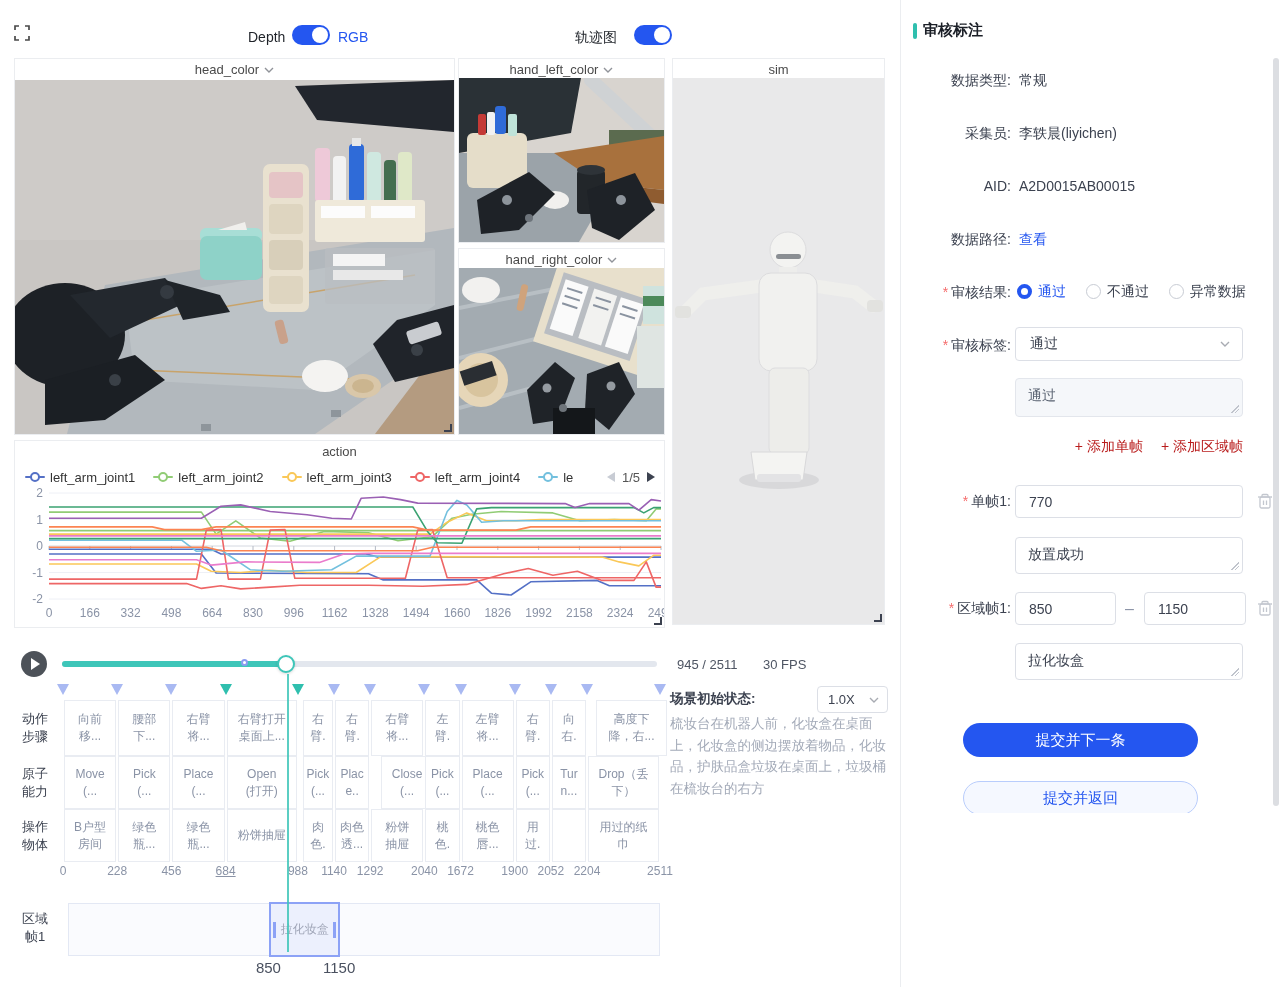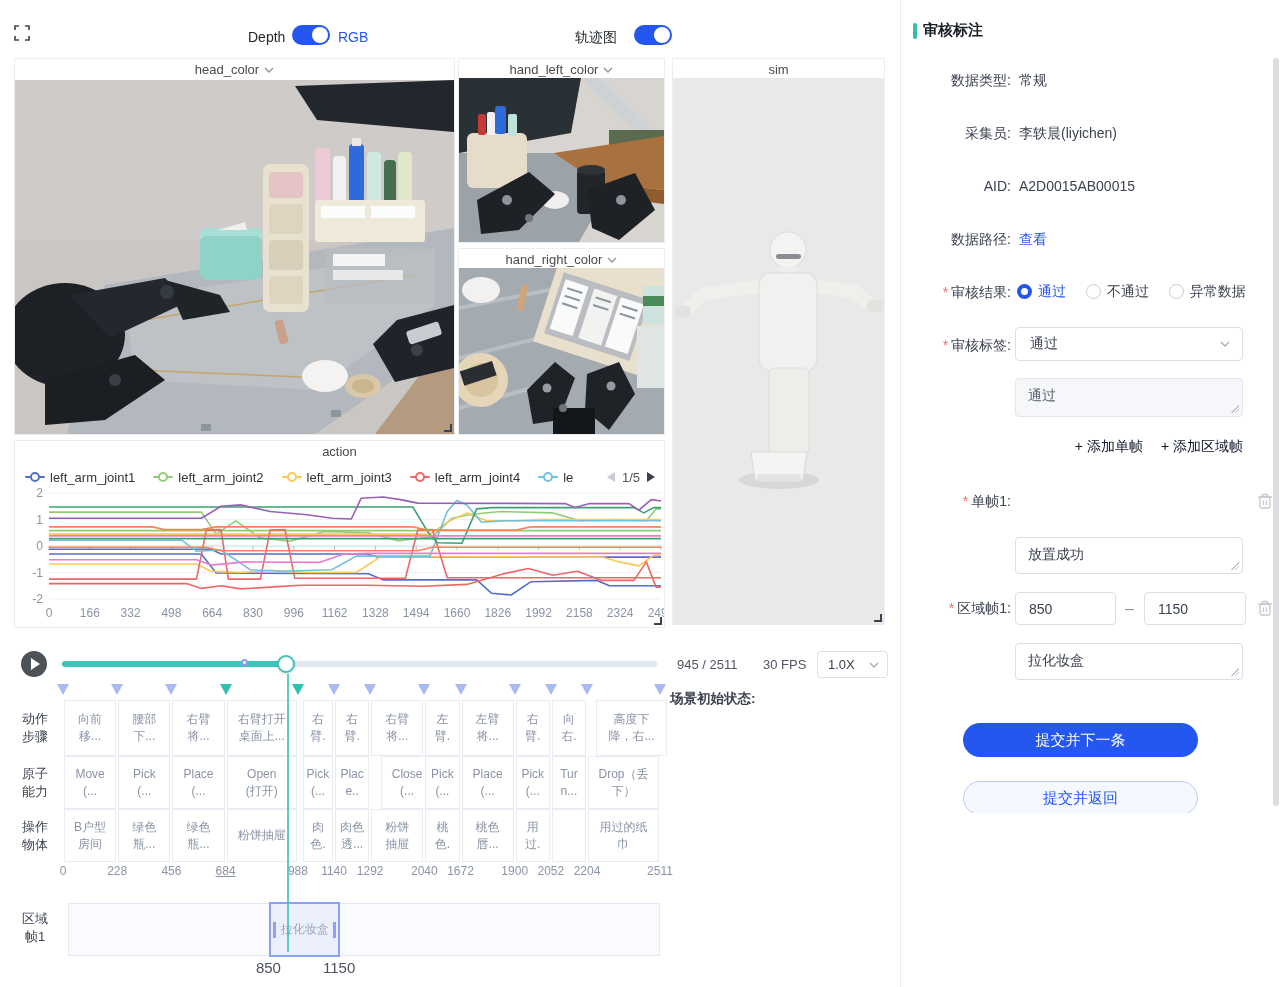--- a/index.html
+++ b/index.html
@@ -42,21 +42,21 @@
                      border-left:9px solid #fff; border-top:6px solid transparent; border-bottom:6px solid transparent; }
   .slider-track { position:absolute; height:6px; border-radius:3px; background:#e3e7ee; cursor:pointer; }
   .slider-fill { position:absolute; left:0; top:0; height:6px; border-radius:3px; background:#3ec6b9; }
   .slider-handle { position:absolute; width:18px; height:18px; border-radius:50%; background:#fff;
                    border:2.5px solid #3ec6b9; top:-6px; box-shadow:0 1px 3px rgba(0,0,0,.15); cursor:grab; }
   .slider-dot { position:absolute; width:7px; height:7px; border-radius:50%; background:#fff;
                 border:2px solid #8b9cf0; top:-2.5px; }
   .pb-text { position:absolute; font-size:13px; color:#4e5563; }
   .speed-select { position:absolute; width:71px; height:27px; border:1px solid #dcdfe6; border-radius:4px;
                   display:flex; align-items:center; justify-content:space-between; padding:0 8px 0 10px;
-                  font-size:13px; color:#3c4250; cursor:pointer; background:#fff; }
+                  font-size:13px; color:#3c4250; cursor:pointer; background:#fff;margin-top:35px; }
 
   
   .tri { position:absolute; width:0; height:0; border-left:6px solid transparent; border-right:6px solid transparent;
          border-top:11px solid #a9b9f2; cursor:pointer; }
   .tri.teal { border-top-color:#2fbfae; }
   .row-label { position:absolute; width:38px; text-align:center; font-size:13px; color:#3c4250; font-weight:500;
                line-height:18px; white-space:pre-line; }
   .cell { position:absolute; border:1px solid #e9ecf2; background:#fff; display:flex; align-items:center;
           justify-content:center; text-align:center; font-size:12px; color:#8a93a6; line-height:17px;
           white-space:pre-line; overflow:hidden; padding:2px 1px; }
@@ -93,21 +93,21 @@
                background:#fff; display:flex; align-items:center; justify-content:space-between;
                padding:0 12px 0 14px; font-size:14px; color:#3c4250; cursor:pointer; }
   .rv-textarea { position:absolute; left:114px; width:228px; border:1px solid #dcdfe6; border-radius:4px;
                  background:#fff; font-size:14px; color:#3c4250; padding:7px 12px; line-height:1.4; }
   .rv-textarea.gray { background:#f5f7fa; border-color:#e3e6ec; color:#5a6372; }
   .ta-grip { position:absolute; right:3px; bottom:3px; width:8px; height:8px;
              background:linear-gradient(135deg,transparent 50%,#c0c4cc 50%,#c0c4cc 58%,transparent 58%,transparent 70%,#c0c4cc 70%,#c0c4cc 78%,transparent 78%); }
   .rv-input { position:absolute; height:33px; border:1px solid #dcdfe6; border-radius:4px; background:#fff;
               font-size:14px; color:#3c4250; display:flex; align-items:center; padding-left:13px; }
   .trash { position:absolute; width:16px; height:17px; cursor:pointer; }
-  .add-link { font-size:14px; color:#0f172a; cursor:pointer; }
+  .add-link { font-size:14px; color:#b91c1c; cursor:pointer; }
   .btn { position:absolute; left:62px; width:235px; height:34px; border-radius:17px; display:flex;
          align-items:center; justify-content:center; font-size:15px; cursor:pointer; }
   .btn.primary { background:#2456f0; color:#fff; }
   .btn.secondary { background:#f5f8ff; color:#2456f0; border:1px solid #b9cdfc; }
   .scrollbar-thumb { position:absolute; left:1273px; top:58px; width:6px; height:748px; border-radius:3px; background:#dcdee2; }
 </style>
 </head>
 <body>
 
 <div id="app">
@@ -503,20 +503,21 @@
       <div class="cell" style="left: 588.01px; width: 70.9904px; top: 756px; height: 53px;">Drop（丢
 下）</div>
       <div class="cell" style="left: 588.01px; width: 70.9904px; top: 809px; height: 53px;">用过的纸
 巾</div>
     </div>
 
   <div class="playhead" style="left:287px;top:674px;height:278px"></div>
 
   <div class="abs" style="left:670px;top:690px;width:224px">
     <div class="scene-title">场景初始状态:</div>
+    <div class="scene-text">梳妆台在机器人前，化妆盒在桌面上，化妆盒的侧边摆放着物品，化妆品，护肤品盒垃圾在桌面上，垃圾桶在梳妆台的右方</div>
   </div>
 
   <div class="row-label" style="left:16px;top:910px">区域
 帧1</div>
   <div class="region-bar" style="left:68px;top:903px;width:592px;height:53px">
     <div class="region-block" id="region-block" style="left: 200.398px; width: 70.7288px;">
       <div class="hdl l"></div>
       <span>拉化妆盒</span>
       <div class="hdl r"></div>
     </div>
@@ -559,20 +560,23 @@
     <div class="rv-textarea gray" style="top:378px;height:39px">
       <span>通过</span><div class="ta-grip"></div>
     </div>
 
     <div class="abs" style="left:158px;top:438px;width:184px;display:flex;gap:18px;justify-content:flex-end">
       <span class="add-link">+ 添加单帧</span>
       <span class="add-link">+ 添加区域帧</span>
     </div>
 
     <div class="rv-label" style="top:493px"><span class="star">*</span><span>单帧1:</span></div>
+    <div class="rv-input" style="left:114px;top:485px;width:228px">
+          <span>770</span>
+        </div>
     <svg class="trash" style="left:356px;top:493px" viewBox="0 0 16 17">
       <g fill="none" stroke="#c3c7cf" stroke-width="1.3">
             <path d="M1,4 H15"></path>
             <path d="M5,4 V2.5 a1,1 0 0 1 1,-1 h4 a1,1 0 0 1 1,1 V4"></path>
             <rect x="3" y="4" width="10" height="11" rx="1.5"></rect>
             <path d="M6.5,7.5 V12 M9.5,7.5 V12"></path>
           </g>
     </svg>
     <div class="rv-textarea" style="top:537px;height:37px">
       <span>放置成功</span><div class="ta-grip"></div>

